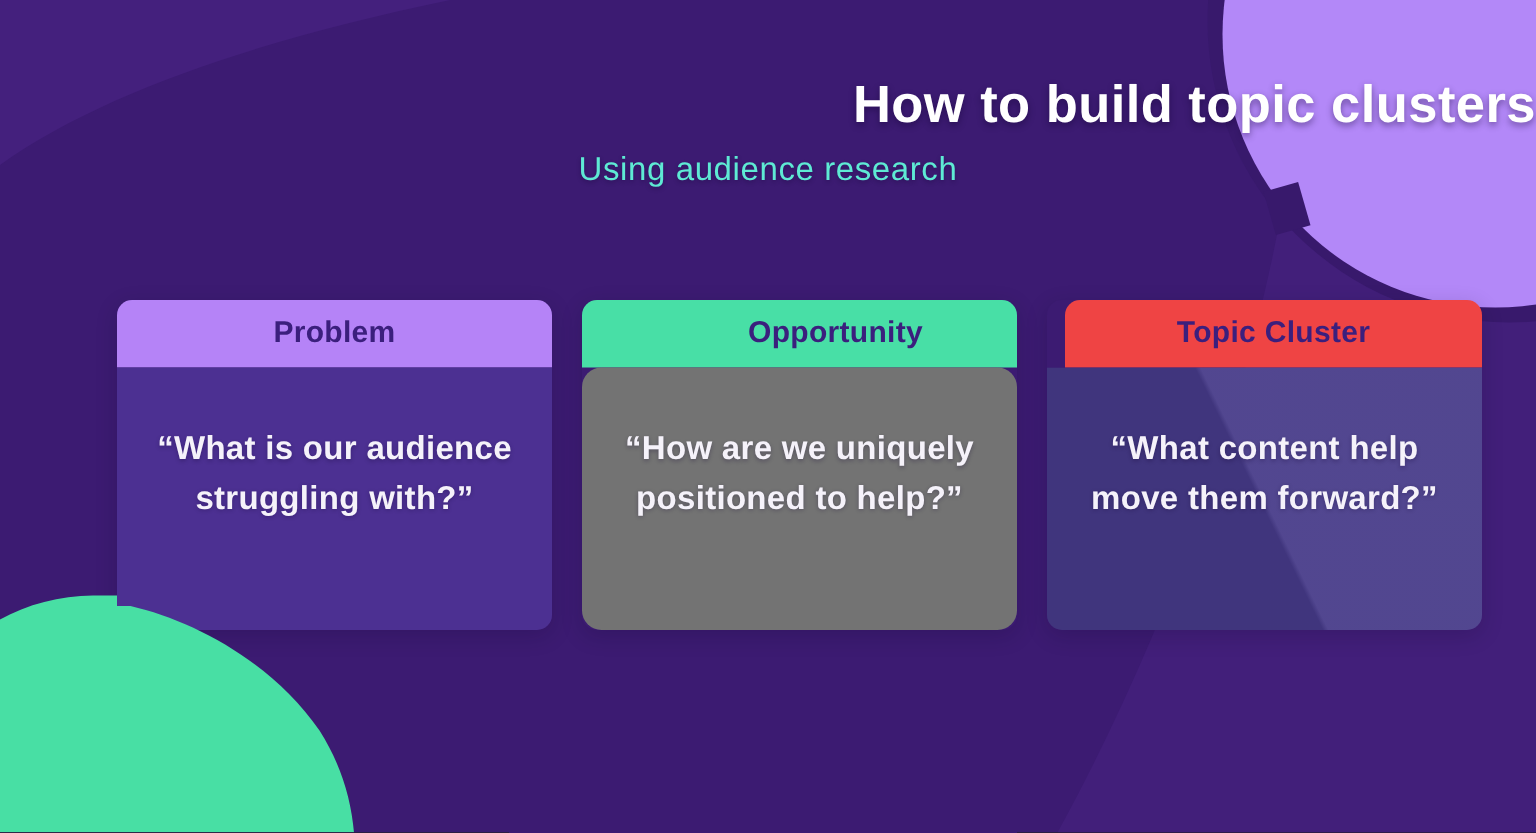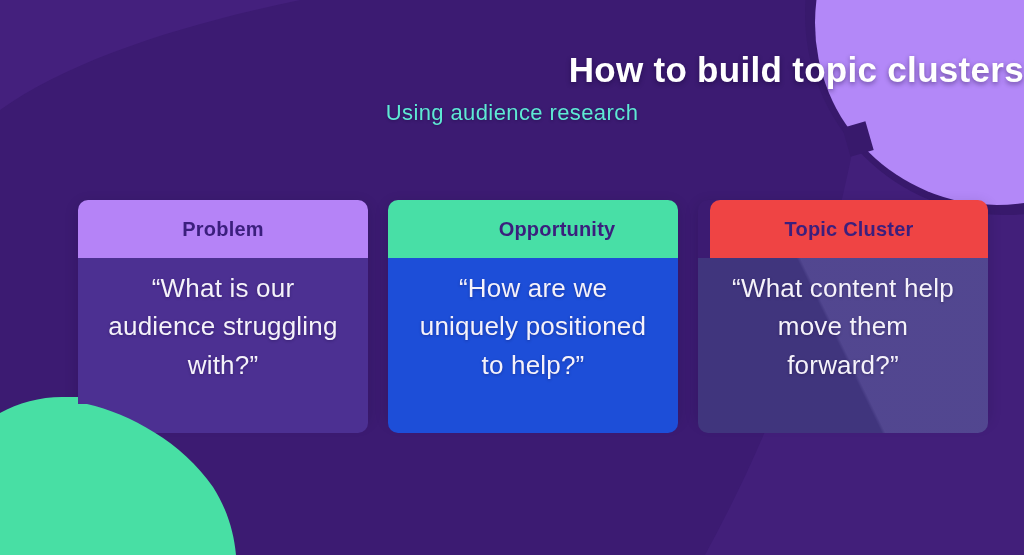--- a/index.html
+++ b/index.html
@@ -21,31 +21,31 @@
   }
   .subtitle{
     margin:0;position:absolute;top:100px;left:0;width:100%;
     font-size:22px;font-weight:400;color:#5eead4;letter-spacing:.4px;
     text-shadow:0 1px 3px rgba(20,5,50,.35);
   }
 
   .cards{position:absolute;top:200px;left:78px;width:910px;display:flex;gap:20px;z-index:2;}
   .card{width:290px;height:220px;border-radius:10px;box-shadow:0 4px 14px rgba(15,5,40,.18);}
   .card-header{
-    height:58px;border-radius:10px 10px 0 0;
+    height:45px;border-radius:10px 10px 0 0;
     display:flex;align-items:center;justify-content:center;
     font-size:20px;font-weight:700;color:#3B1F7D;letter-spacing:.2px;
   }
   .card-body{
     position:relative;height:175px;border-radius:0 0 10px 10px;
     display:flex;align-items:center;justify-content:center;
     padding:0 26px;box-sizing:border-box;
   }
   .card-quote{
-    text-align:center;font-size:26px;font-weight:400;line-height:1.48;
+    text-align:center;font-size:22px;font-weight:700;line-height:1.48;
     color:#F5F2FA;letter-spacing:.2px;margin-top:-12px;
     text-shadow:0 1px 3px rgba(20,5,50,.3);
   }
   .card:nth-child(3) .card-body{
     background-image:linear-gradient(64deg, rgba(0,0,20,.10) 49%, rgba(255,255,255,.06) 50%) !important;
   }
 </style>
 </head>
 <body>
 
@@ -72,21 +72,21 @@
       </div>
       <div class="card-body" style="background-color: rgb(76, 48, 146);">
         <p class="card-quote">“What is our audience struggling with?”</p>
       </div>
     </div>
 
     <div class="card">
       <div class="card-header" style="background-color: rgb(72, 223, 166); padding-left: 48px;">
         <span>Opportunity</span>
       </div>
-      <div class="card-body" style="background-color: #1d4ed8;">
+      <div class="card-body" style="background-color: #737373; border-radius: 13px;">
         <p class="card-quote">“How are we uniquely positioned to help?”</p>
       </div>
     </div>
 
     <div class="card">
       <div class="card-header" style="background-color: #ef4444; margin-left: 12px;">
         <span>Topic Cluster</span>
       </div>
       <div class="card-body" style="background-color: rgb(71, 59, 137);">
         <p class="card-quote">“What content help move them forward?”</p>

